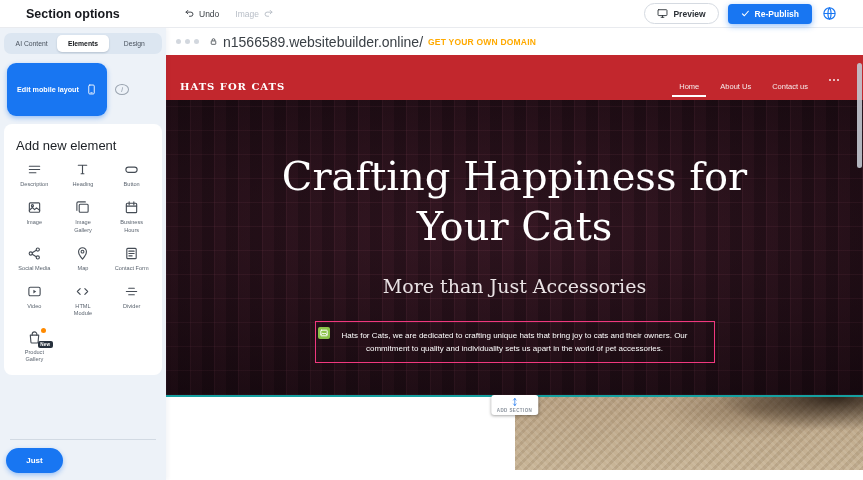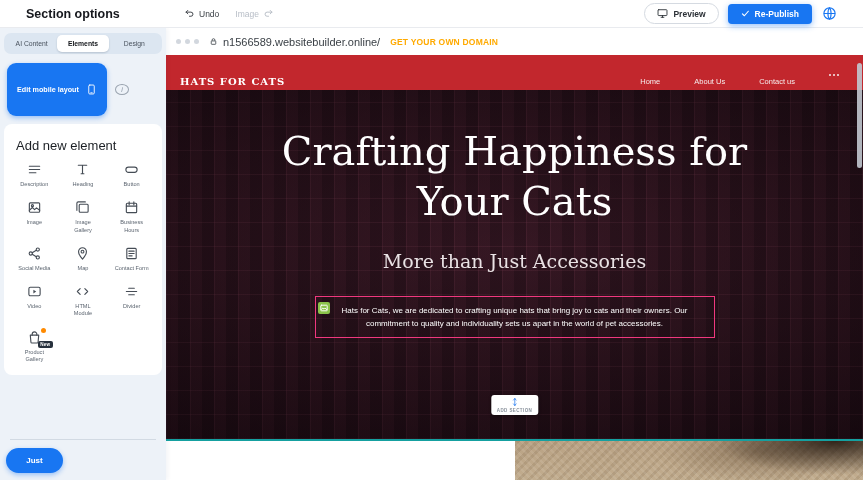--- a/index.html
+++ b/index.html
@@ -69,37 +69,37 @@
   .done-btn{margin:8px auto 3px 2px;width:57px;padding:8px 0;border:none;border-radius:13px;
     background:var(--accent-blue);color:#fff;font-family:inherit;font-size:8px;font-weight:bold;cursor:pointer;
     box-shadow:0 2px 5px rgba(24,118,242,.4);}
 
   
   .browser-bar{position:absolute;left:166px;top:28px;right:0;height:27px;background:#fff;
     display:flex;align-items:center;padding:0 10px;gap:5px;z-index:7;}
   .win-dots{display:flex;gap:4px;margin-right:5px;}
   .win-dots i{width:5px;height:5px;border-radius:50%;background:#d2d7de;display:block;}
   .lock svg{width:9px;height:9px;stroke:#3a4046;fill:none;stroke-width:1.4;display:block;}
-  .url{font-size:11px;color:#3a4046;}
-  .domain-cta{font-size:8.5px;font-weight:bold;color:var(--cta-orange);letter-spacing:.2px;margin-left:5px;cursor:pointer;}
+  .url{font-size:14px;color:#3a4046;}
+  .domain-cta{font-size:8.5px;font-weight:bold;color:var(--cta-orange);letter-spacing:.2px;cursor:pointer;}
 
   
   .preview{position:absolute;left:166px;top:55px;right:0;bottom:0;background:#fff;overflow:hidden;}
-  .site-header{height:35px;background:var(--brand-red);display:flex;align-items:center;
+  .site-header{height:45px;background:var(--brand-red);display:flex;align-items:center;
     justify-content:space-between;padding:17px 22px 0 14px;}
   .logo{color:#fff;font-family:"DejaVu Serif",serif;font-size:10px;font-weight:bold;
     letter-spacing:1px;white-space:nowrap;cursor:pointer;}
-  .site-nav{display:flex;align-items:flex-start;gap:30px;}
+  .site-nav{display:flex;align-items:flex-start;gap:17px;}
   .nav-link{color:#f6ecec;font-size:7.5px;position:relative;padding:7px 2px;cursor:pointer;}
   .nav-link.active::after{content:"";position:absolute;left:-5px;right:-5px;bottom:1px;height:2px;background:#fff;}
   .nav-more{display:flex;gap:2px;align-items:center;cursor:pointer;padding:4px 2px;}
   .nav-more i{width:2px;height:2px;border-radius:50%;background:#f6ecec;display:block;}
 
-  .hero{height:349px;position:relative;display:flex;flex-direction:column;align-items:center;
-    padding-top:36px;
+  .hero{height:295px;position:relative;display:flex;flex-direction:column;align-items:center;
+    padding-top:51px;
     background-color:#170a10;
     background-image:
       radial-gradient(120% 95% at 50% 45%, rgba(96,42,62,.28) 0%, rgba(10,3,7,.62) 88%),
       repeating-linear-gradient(90deg, rgba(175,95,120,.14) 0 1px, transparent 1px 24px),
       repeating-linear-gradient(0deg, rgba(175,95,120,.14) 0 1px, transparent 1px 24px),
       repeating-linear-gradient(90deg, rgba(88,38,56,.22) 0 12px, rgba(28,12,20,.22) 12px 24px);}
   .hero-title{margin:0;font-family:"DejaVu Serif",serif;font-weight:normal;font-size:40px;
     line-height:1.25;color:#fff;text-align:center;max-width:520px;cursor:pointer;}
   .hero-subtitle{margin-top:24px;color:#e9e2e4;font-family:"DejaVu Serif",serif;font-size:19px;
     text-align:center;cursor:pointer;}

